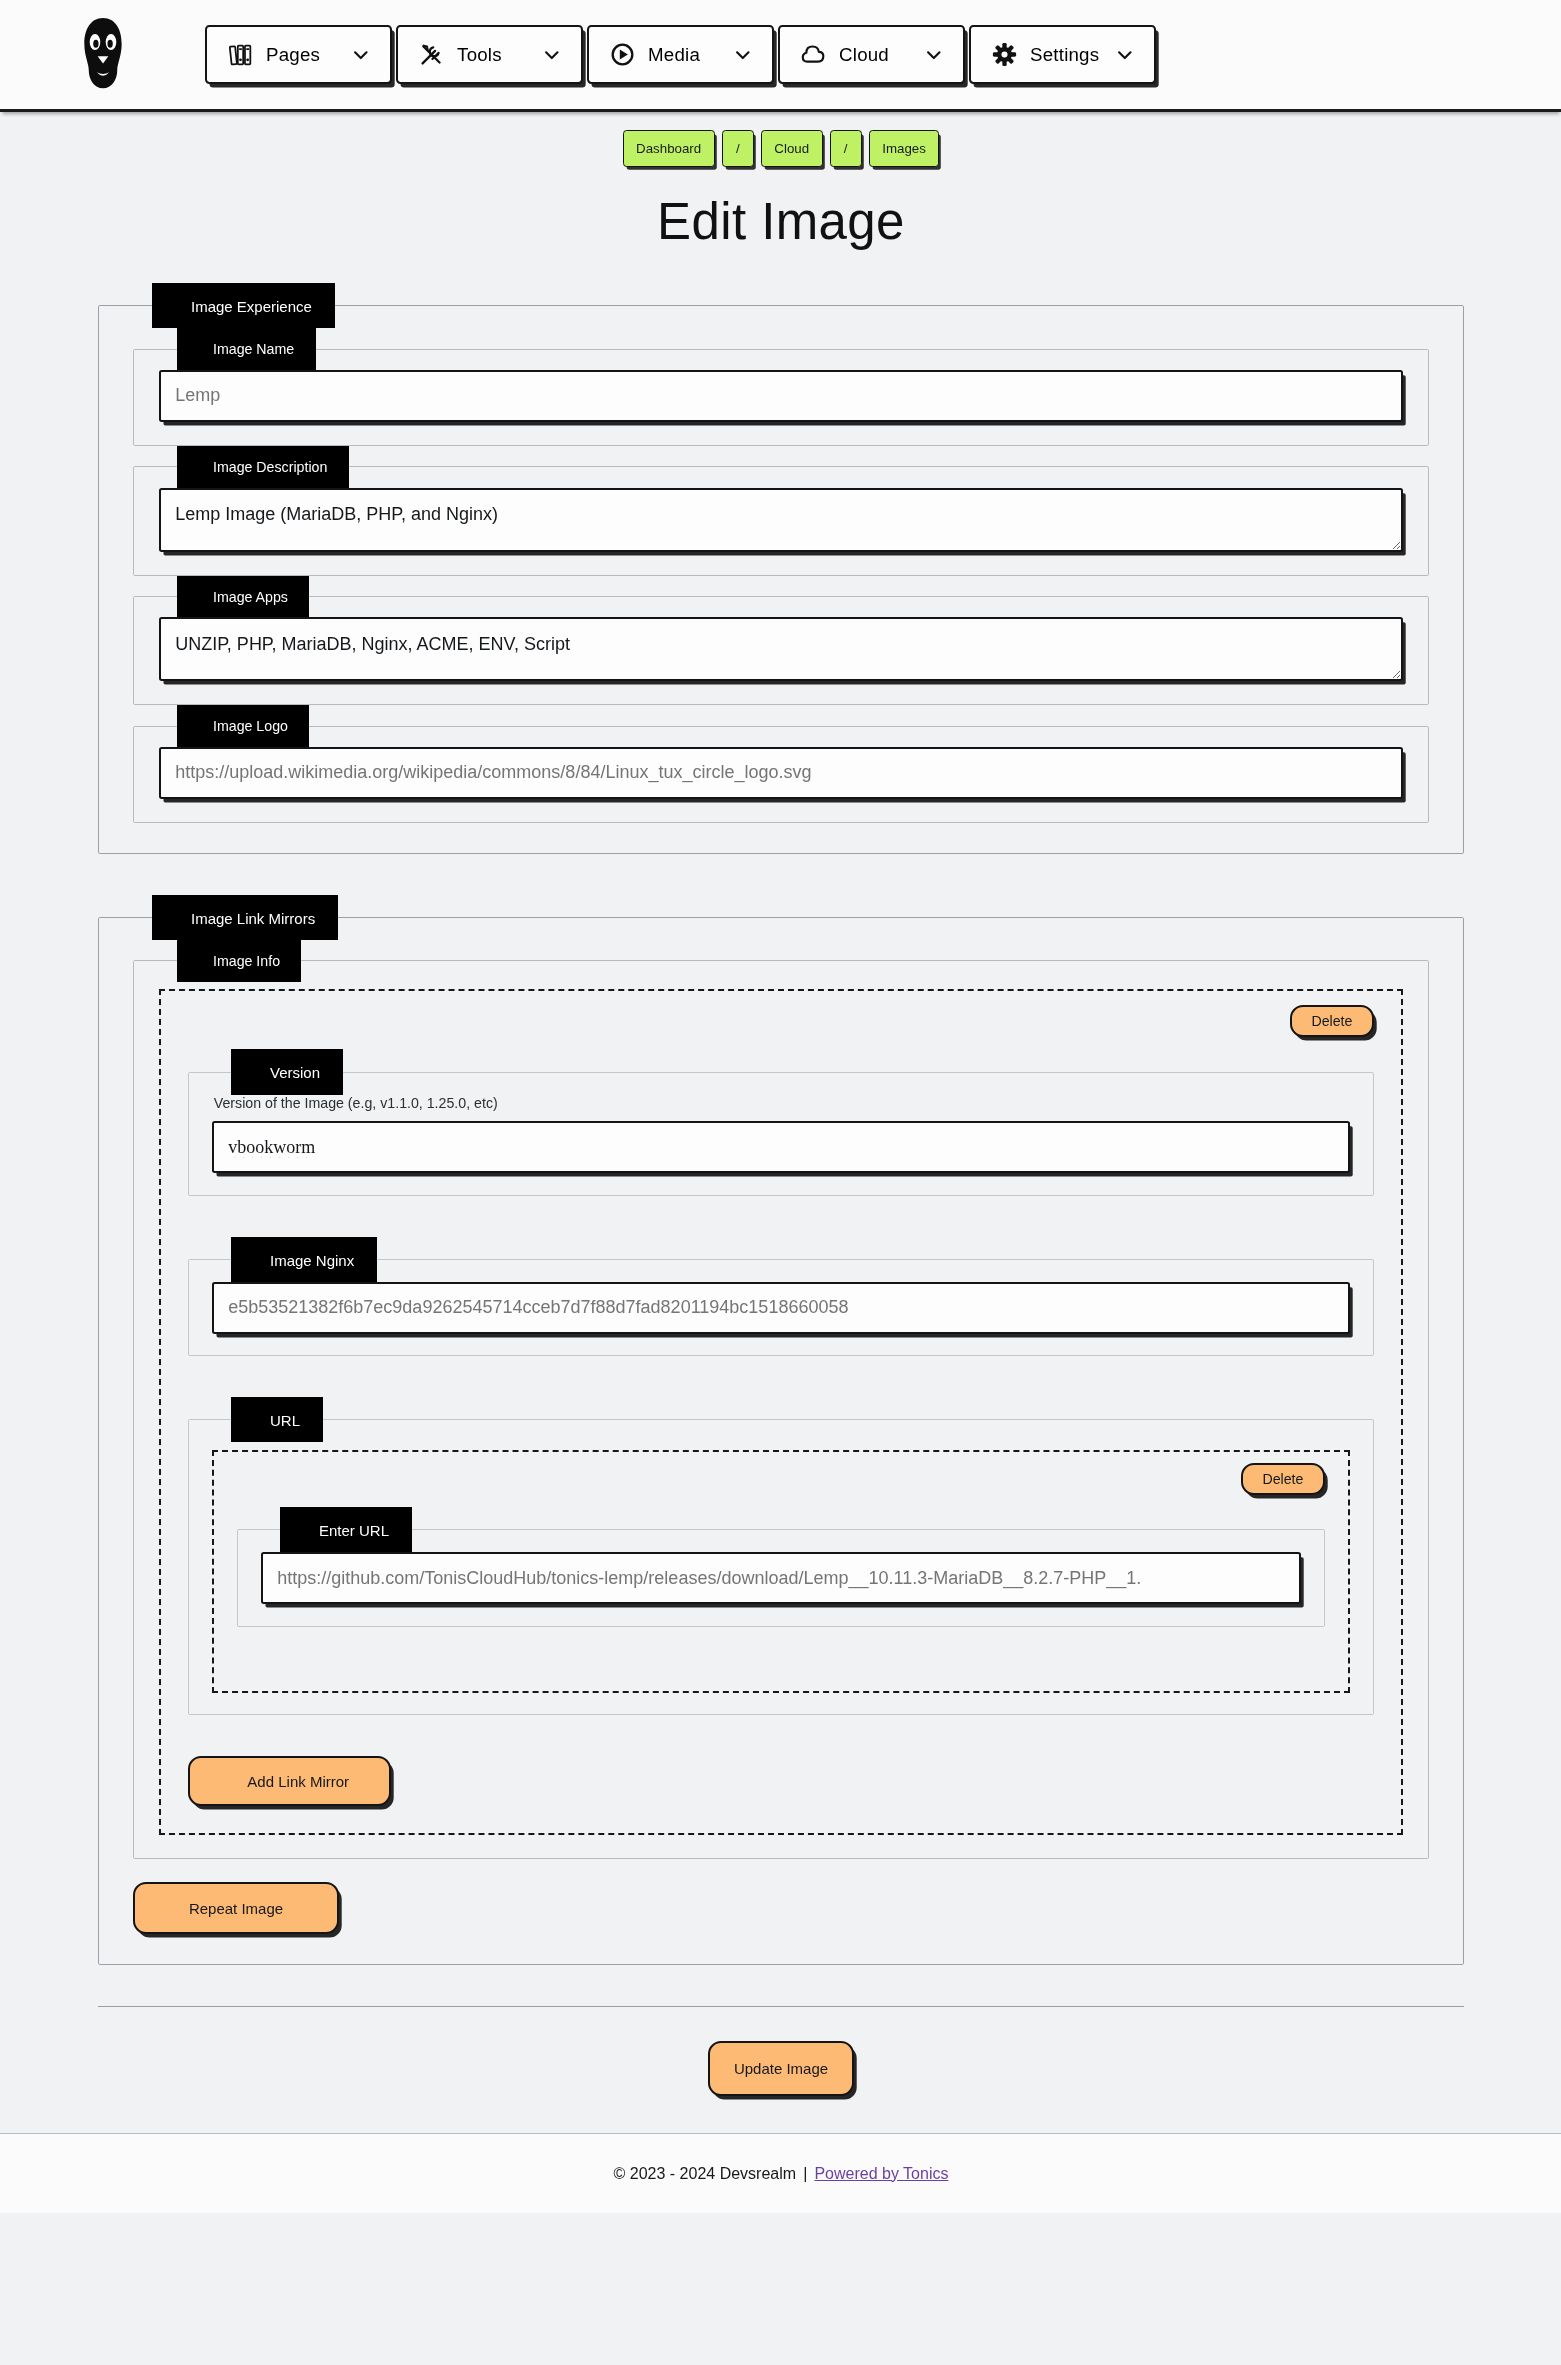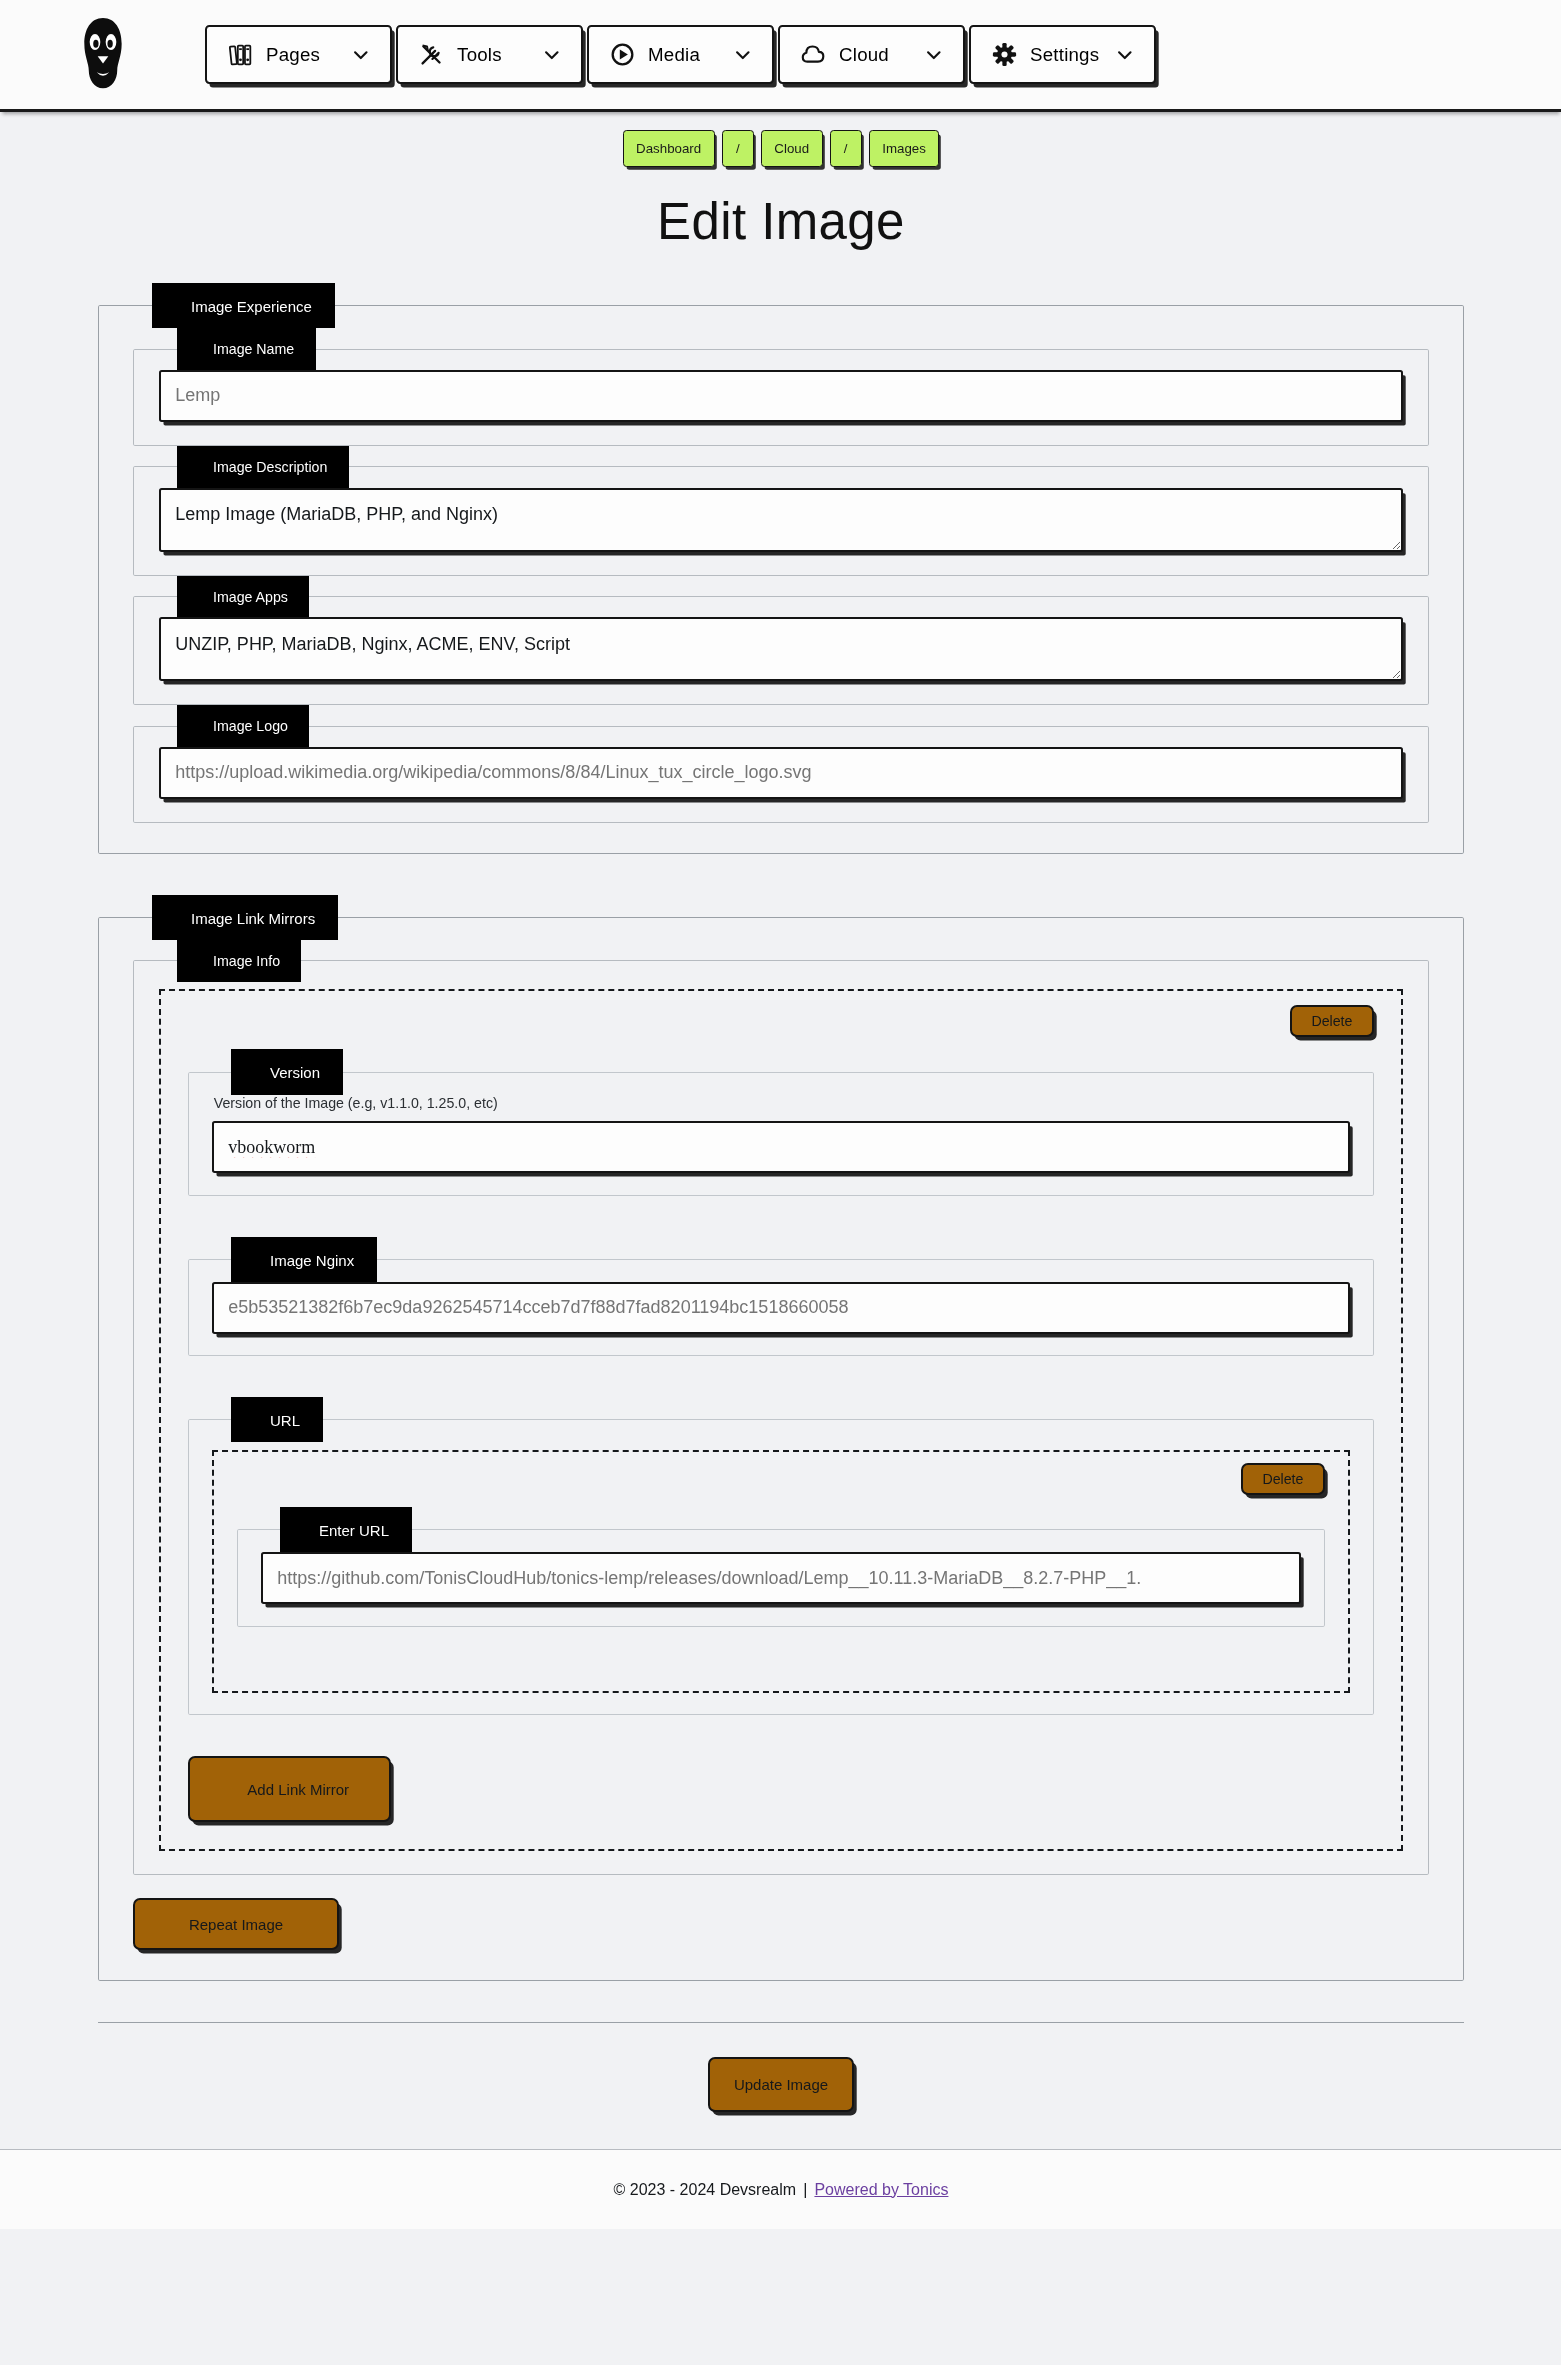--- a/index.html
+++ b/index.html
@@ -163,35 +163,35 @@
     border: 2.7px dashed #15181b;
     padding: 30px 27px 27px 27px;
     position: relative;
     margin-top: 7.1px;
   }
   .repeater.sub { border-width: 2.7px; padding: 27px 23px 23px 23px; }
 
   .del-row { display: flex; justify-content: flex-end; margin: -16px 0 12.5px 0; }
 
   .btn {
-    background: #a16207;
+    background: #fdba74;
     border: 2.7px solid #141414;
-    border-radius: 7px;
+    border-radius: 13px;
     box-shadow: 3.6px 4.4px 0 -0.9px rgba(15,15,15,.9);
     font-family: "Liberation Sans", sans-serif;
     font-size: 14.2px;
     color: #15181b;
     padding: 0 19.6px;
     height: 32px;
     cursor: pointer;
     display: inline-flex;
     align-items: center;
     justify-content: center;
   }
-  .btn.wide { height: 66px; min-width: 203px; font-size: 15px; padding-left: 37px; }
+  .btn.wide { height: 50px; min-width: 203px; font-size: 15px; padding-left: 37px; }
   .btn.repeat { height: 52px; min-width: 206px; font-size: 15px; }
   .btn.update { height: 55px; min-width: 146px; font-size: 15px; }
 
   .add-row { margin-top: 27px; }
   .repeat-row { margin: 23px 0 0 0; padding-left: 0; }
 
   .submit-row {
     border-top: 1.8px solid #9aa0a6;
     padding: 34px 0 37px 0;
     display: flex;

